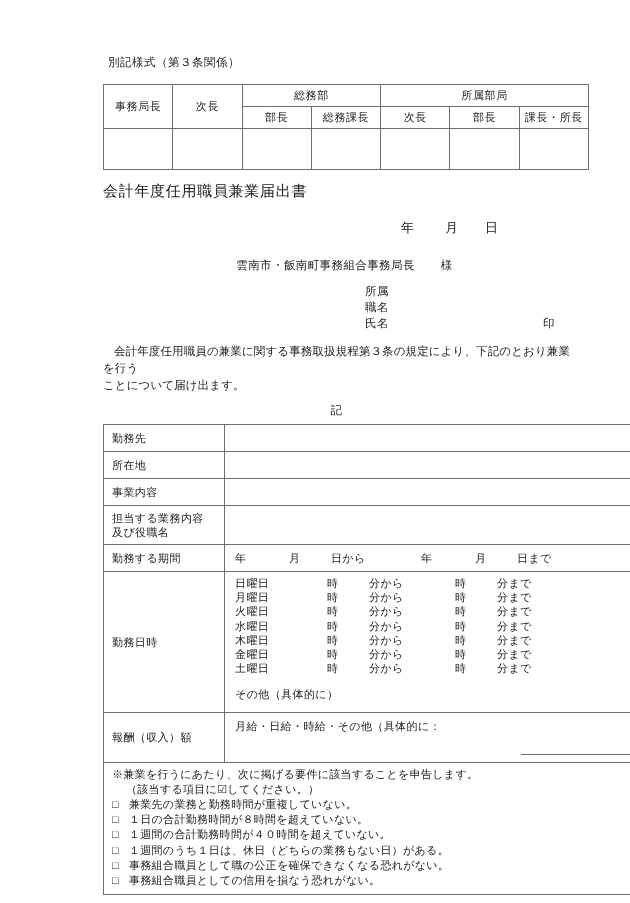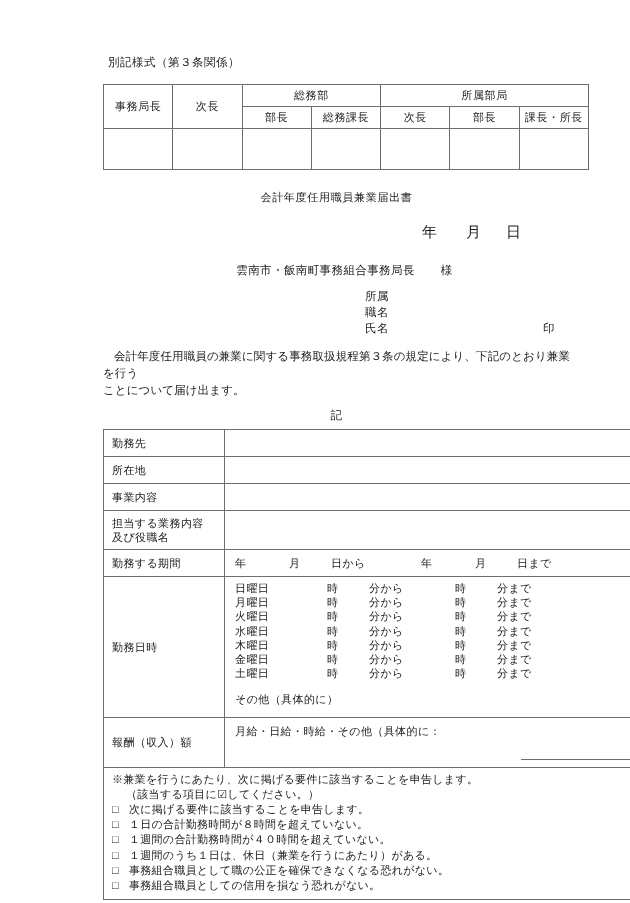--- a/index.html
+++ b/index.html
@@ -45,29 +45,29 @@
     vertical-align: middle;
     font-size: 11px;
     letter-spacing: .6px;
     padding: 2px 0;
     height: 17px;
   }
   table.stamp td.blank { height: 36px; }
 
   
   .doc-title {
-    text-align: center;
-    font-size: 11px;
+    text-align: left;
+    font-size: 15px;
     letter-spacing: .7px;
-    margin: 20px 0 0 0;
+    margin: 12px 0 0 0;
   }
   .date-line {
     text-align: right;
-    font-size: 15px;
-    margin: 18px 52px 0 0;
+    font-size: 13px;
+    margin: 18px 73px 0 0;
     letter-spacing: .5px;
   }
   .date-line span { display: inline-block; }
   .d-y { width: 44px; text-align: left; }
   .d-m { width: 40px; text-align: left; }
   .d-d { width: 12px; text-align: left; }
 
   
   .addressee {
     font-size: 11.5px;
@@ -338,30 +338,30 @@
       </tr>
     </tbody>
   </table>
 
   <div class="decl">
     <div class="dl">※兼業を行うにあたり、次に掲げる要件に該当することを申告します。</div>
     <div class="dl sub">
       <span>（該当する項目に</span><span class="chk-filled">☑</span><span>してください。）</span>
     </div>
     <div class="dl item">
-      <span class="box">□</span><span>次に掲げる要件に該当することを申告します。</span>
+      <span class="box">□</span><span>兼業先の業務と勤務時間が重複していない。</span>
     </div>
     <div class="dl item">
       <span class="box">□</span><span>１日の合計勤務時間が８時間を超えていない。</span>
     </div>
     <div class="dl item">
       <span class="box">□</span><span>１週間の合計勤務時間が４０時間を超えていない。</span>
     </div>
     <div class="dl item">
-      <span class="box">□</span><span>１週間のうち１日は、休日（兼業を行うにあたり）がある。</span>
+      <span class="box">□</span><span>１週間のうち１日は、休日（どちらの業務もない日）がある。</span>
     </div>
     <div class="dl item">
       <span class="box">□</span><span>事務組合職員として職の公正を確保できなくなる恐れがない。</span>
     </div>
     <div class="dl item">
       <span class="box">□</span><span>事務組合職員としての信用を損なう恐れがない。</span>
     </div>
   </div>
 
 </div>

